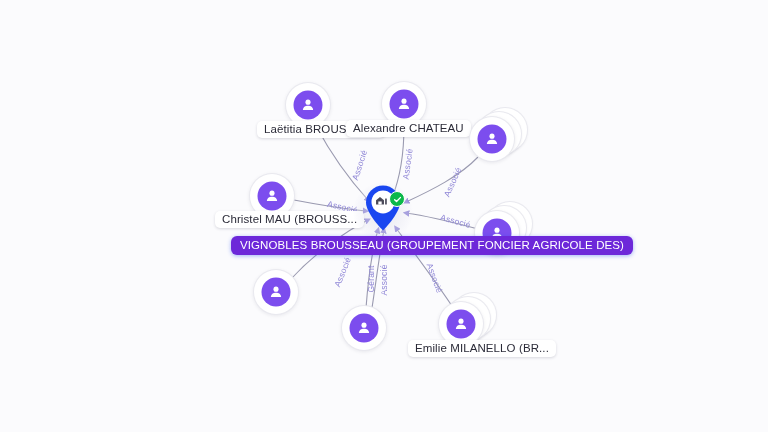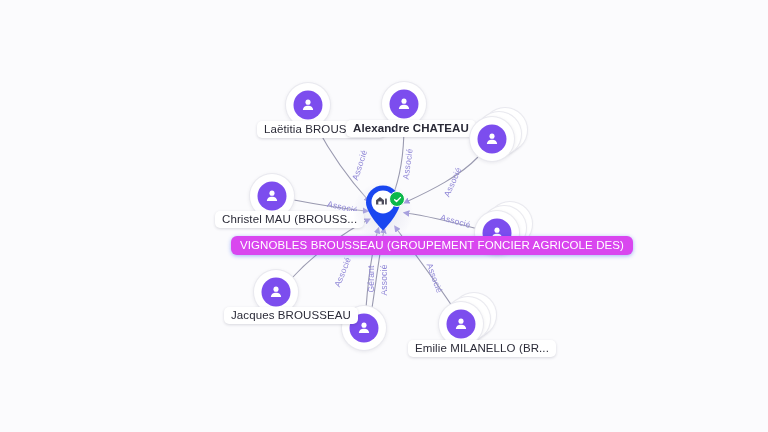--- a/index.html
+++ b/index.html
@@ -42,21 +42,21 @@
     border-radius:5px;
     padding:2px 7px 3px 7px;
     font-size:11.5px;
     color:#2b2b38;
     white-space:nowrap;
     box-shadow:0 1px 3px rgba(30,30,60,.16);
     letter-spacing:.1px;
   }
   .mainlabel{
     position:absolute;
-    background:#d946ef;
+    background:#6d28d9;
     color:#ffffff;
     border-radius:6px;
     padding:3px 9px 4px 9px;
     font-size:11.5px;
     white-space:nowrap;
     box-shadow:0 1px 4px rgba(26,71,240,.4);
     letter-spacing:.1px;
   }
 
   
@@ -133,21 +133,21 @@
 
   <div class="node" style="left:404px;top:104px;">
     <div class="halo"></div>
     <div class="avatar">
       <svg width="17" height="17" viewBox="0 0 24 24" fill="#ffffff">
           <circle cx="12" cy="8" r="3.6"></circle>
           <path d="M4.8 19.2c0-4 3.3-6 7.2-6s7.2 2 7.2 6z"></path>
         </svg>
     </div>
   </div>
-  <div class="plabel" style="left:346px;top:120px;font-weight:bold;">Alexandre CHATEAU</div>
+  <div class="plabel" style="left:346px;top:120px;">Alexandre CHATEAU</div>
 
   <div class="node" style="left:492px;top:139px;">
     <div class="stack2"></div>
     <div class="stack1"></div>
     <div class="halo"></div>
     <div class="avatar">
       <svg width="17" height="17" viewBox="0 0 24 24" fill="#ffffff">
           <circle cx="12" cy="8" r="3.6"></circle>
           <path d="M4.8 19.2c0-4 3.3-6 7.2-6s7.2 2 7.2 6z"></path>
         </svg>
@@ -191,21 +191,20 @@
 
   <div class="node" style="left:276px;top:292px;">
     <div class="halo"></div>
     <div class="avatar">
       <svg width="17" height="17" viewBox="0 0 24 24" fill="#ffffff">
           <circle cx="12" cy="8" r="3.6"></circle>
           <path d="M4.8 19.2c0-4 3.3-6 7.2-6s7.2 2 7.2 6z"></path>
         </svg>
     </div>
   </div>
-  <div class="plabel" style="left:224px;top:307px;">Jacques BROUSSEAU</div>
 
   <div class="node" style="left:272px;top:196px;">
     <div class="halo"></div>
     <div class="avatar">
       <svg width="17" height="17" viewBox="0 0 24 24" fill="#ffffff">
           <circle cx="12" cy="8" r="3.6"></circle>
           <path d="M4.8 19.2c0-4 3.3-6 7.2-6s7.2 2 7.2 6z"></path>
         </svg>
     </div>
   </div>

